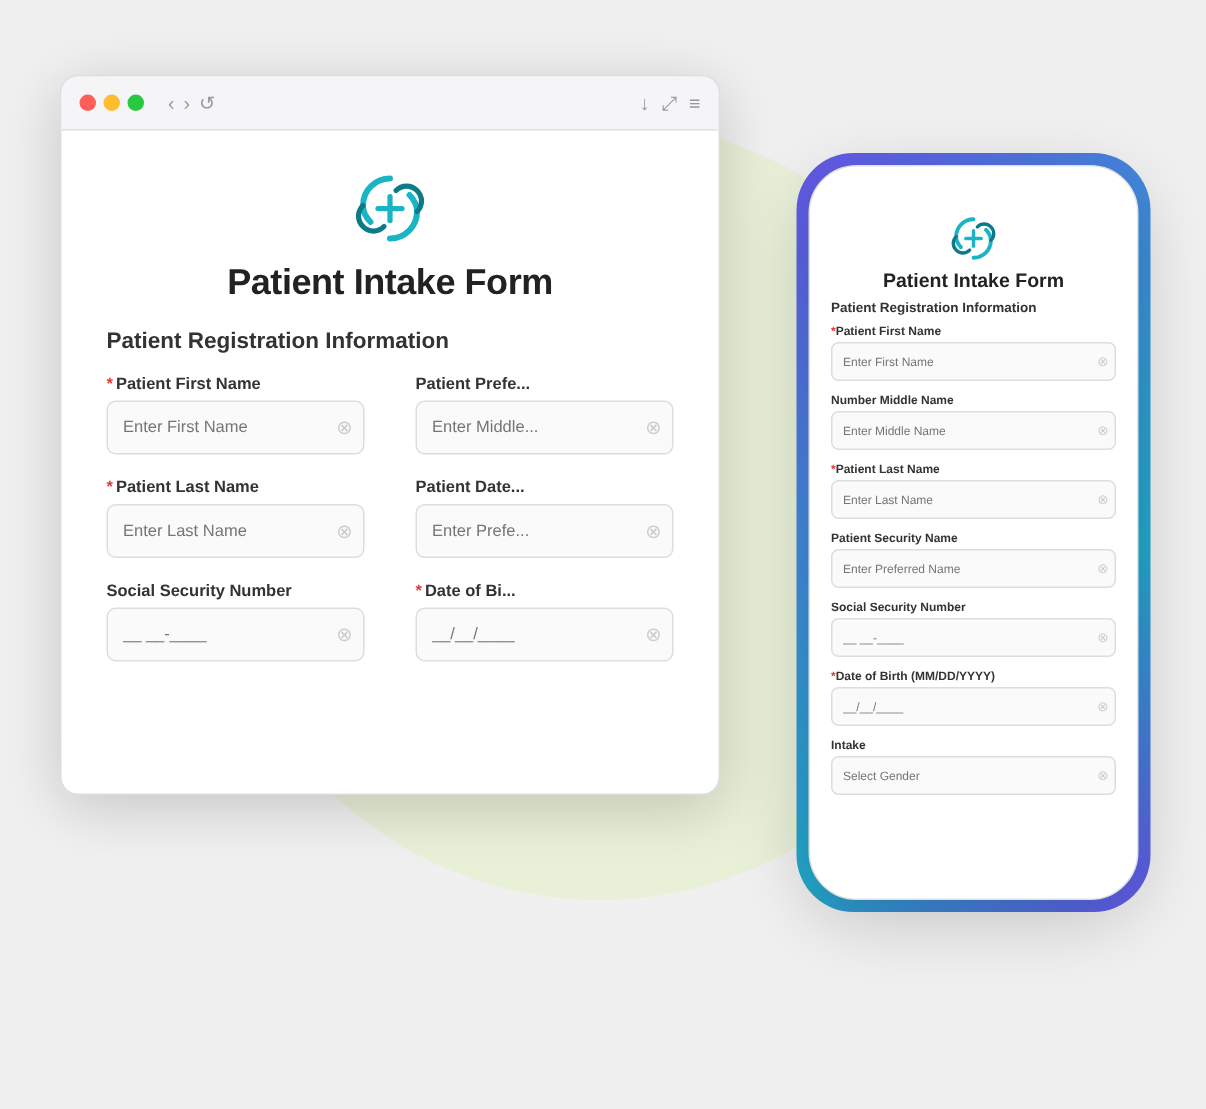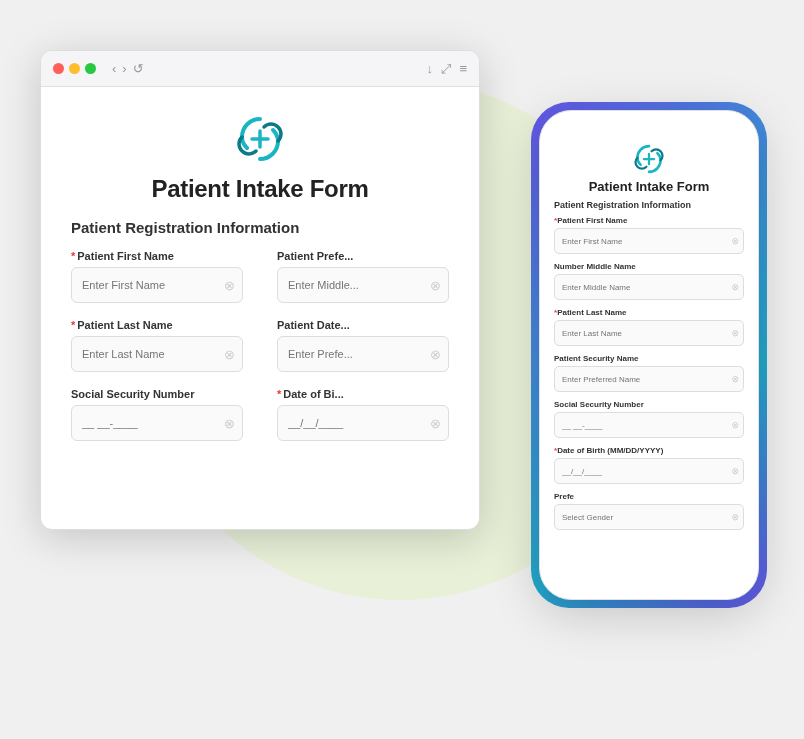--- a/index.html
+++ b/index.html
@@ -445,20 +445,20 @@
       <label>
         <span class="required">*</span>Date of Birth (MM/DD/YYYY)
       </label>
       <div class="phone-input-wrapper">
         <input type="text" placeholder="__/__/____" style="">
         <span class="clear-icon">⊗</span>
       </div>
     </div>
 
     <div class="phone-field-group">
-      <label>Prefe</label>
+      <label>Intake</label>
       <div class="phone-input-wrapper">
         <input type="text" placeholder="Select Gender" style="">
         <span class="clear-icon">⊗</span>
       </div>
     </div>
   </div>
 </div>
 
 </body></html>

